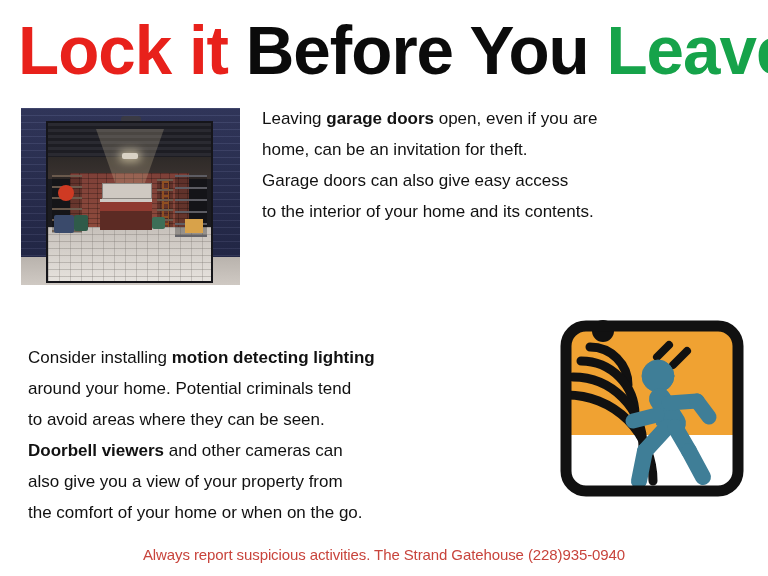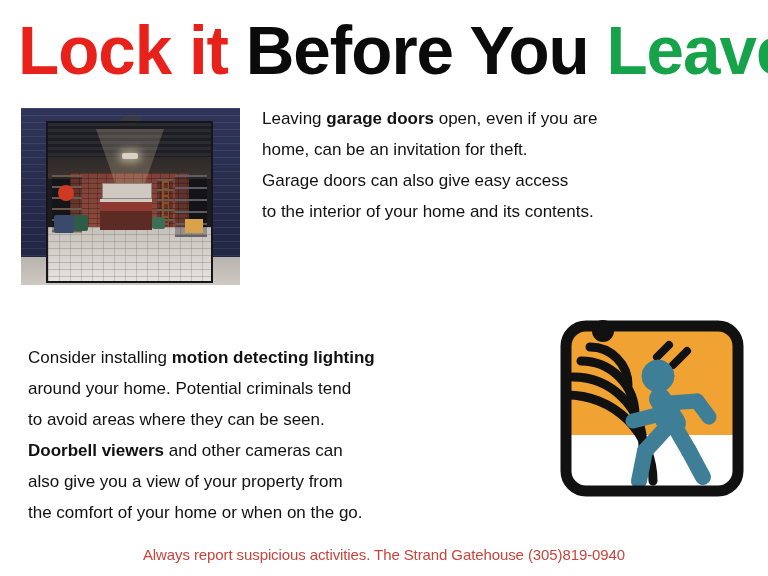--- a/index.html
+++ b/index.html
@@ -292,13 +292,13 @@
       <line x1="88" y1="134" x2="82" y2="164" stroke-width="16"></line>
 
       <line x1="118" y1="110" x2="132" y2="134" stroke-width="16"></line>
       <line x1="132" y1="134" x2="146" y2="160" stroke-width="16"></line>
     </g>
 
     <rect x="9" y="9" width="172" height="165" rx="20" ry="20" fill="none" stroke="#111111" stroke-width="11"></rect>
   </svg>
 </div>
 
-<div id="footer-note">Always report suspicious activities.  The Strand Gatehouse (305)819-0940</div>
+<div id="footer-note">Always report suspicious activities.  The Strand Gatehouse (228)935-0940</div>
 
 </body></html>

